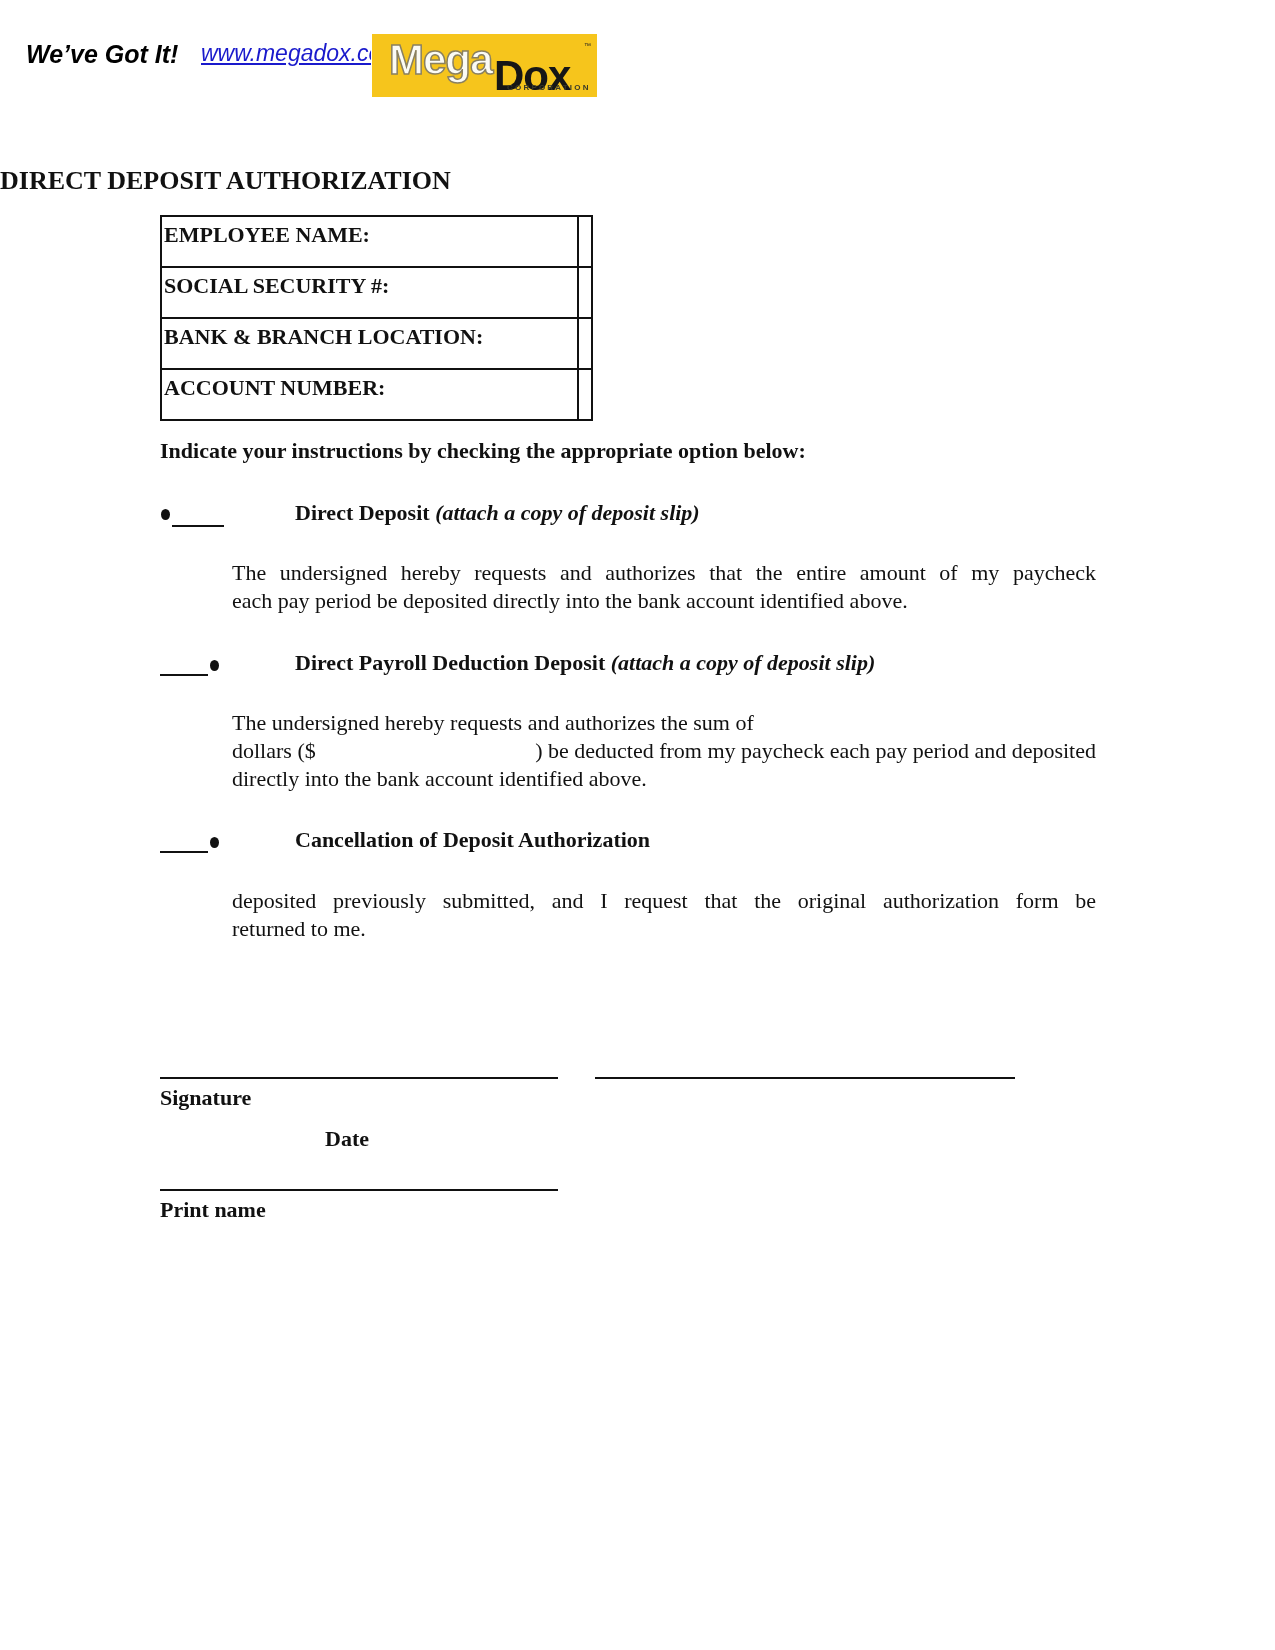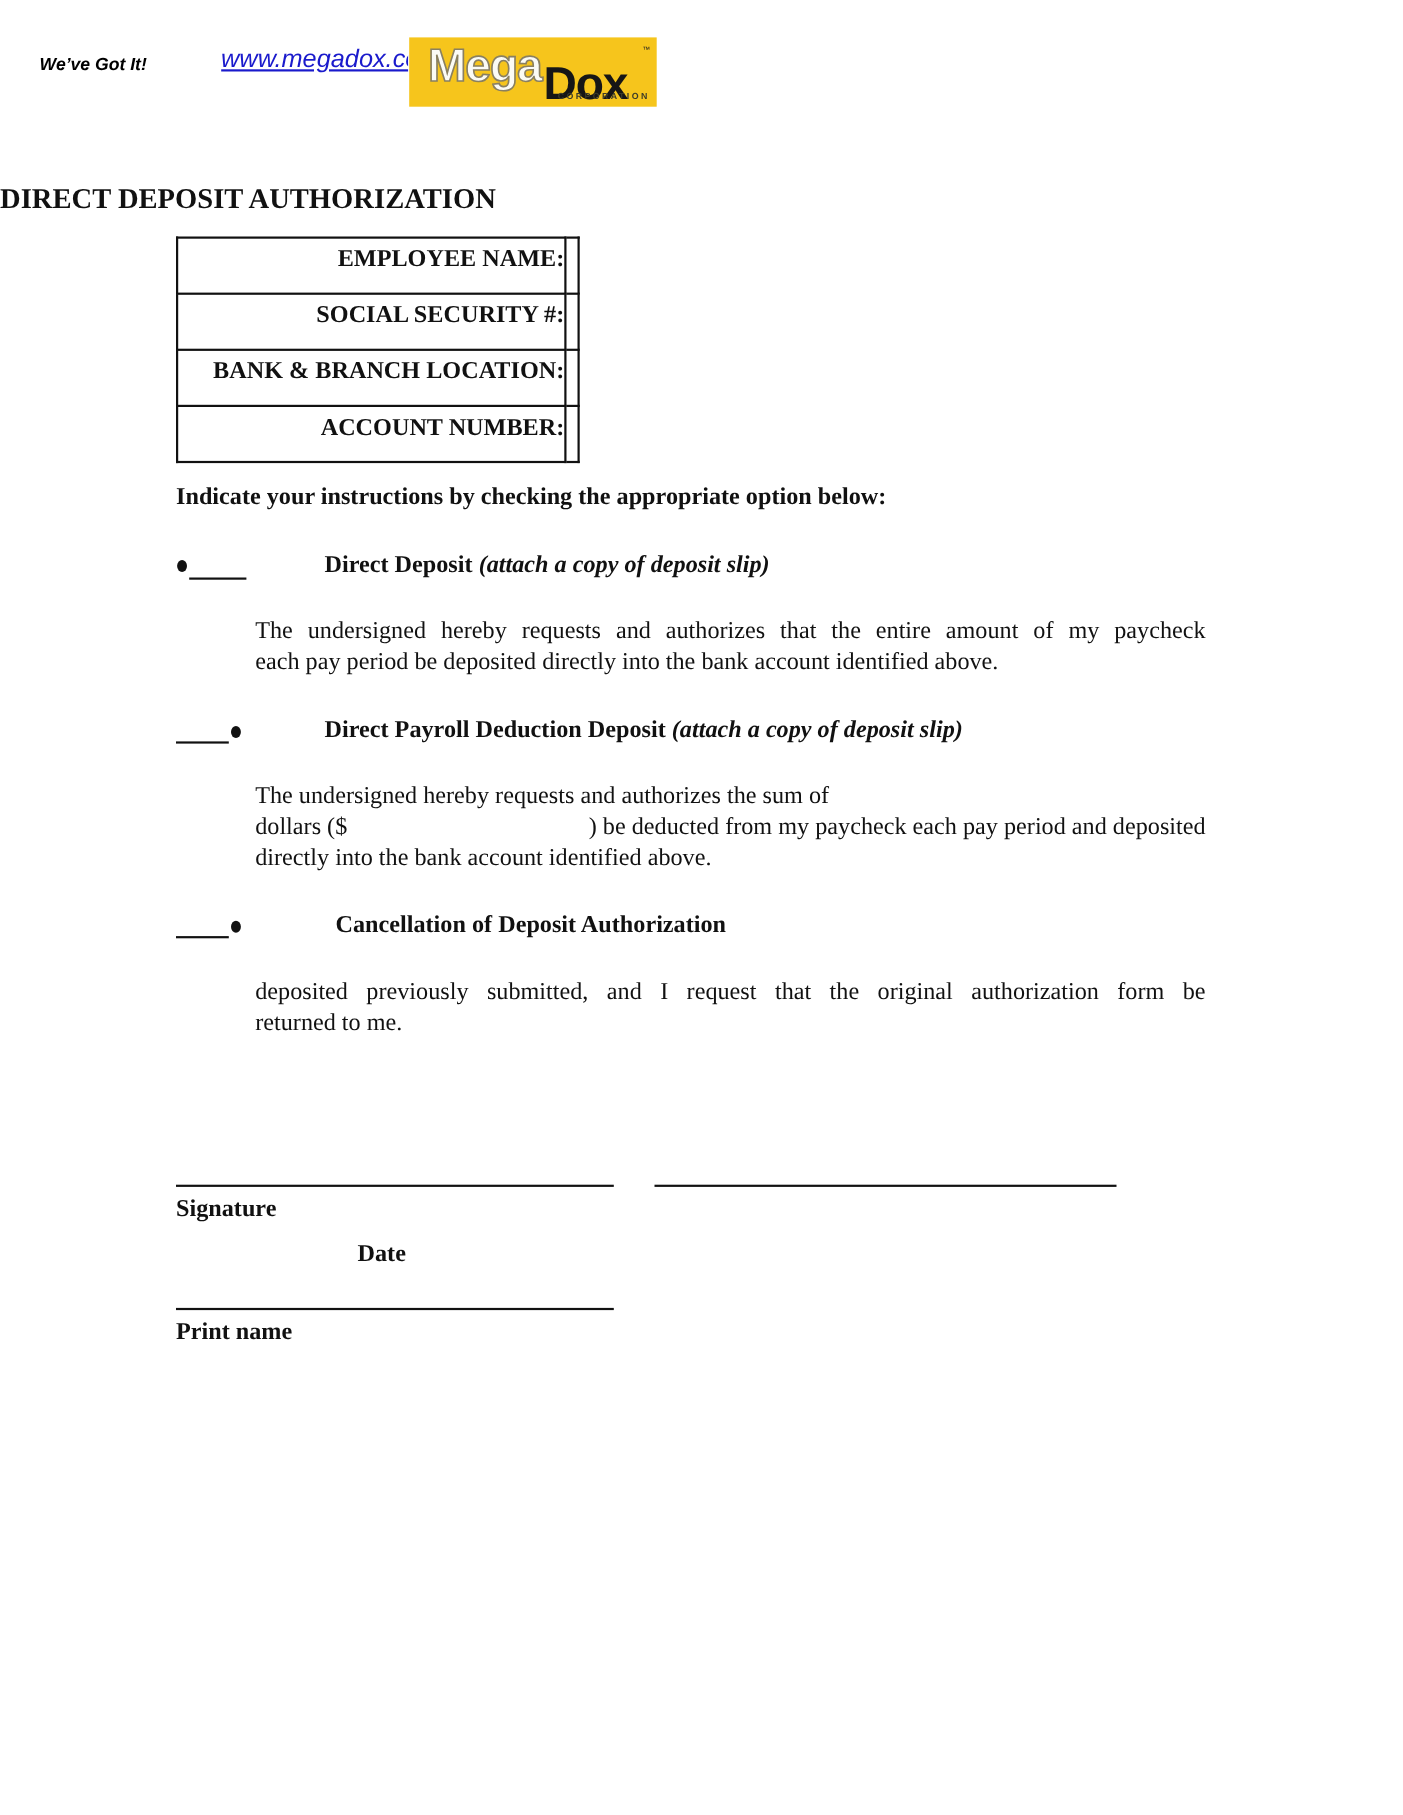--- a/index.html
+++ b/index.html
@@ -1,37 +1,37 @@
 <!DOCTYPE html>
 <html><head>
 <meta charset="utf-8">
 <style>
   html, body { margin: 0; padding: 0; background: #ffffff; }
   body { width: 1275px; height: 1650px; position: relative; overflow: hidden;
          font-family: "Liberation Serif", "DejaVu Serif", serif; color: #111; }
   .abs { position: absolute; white-space: nowrap; }
-  .tagline { left: 36px; top: 40px; font-family: "Liberation Sans", sans-serif;
-             font-weight: bold; font-style: italic; font-size: 16px; color: #000; margin-top: 11px; }
+  .tagline { left: 26px; top: 40px; font-family: "Liberation Sans", sans-serif;
+             font-weight: bold; font-style: italic; font-size: 25px; color: #000; }
   .link { left: 201px; top: 40px; font-family: "Liberation Sans", sans-serif;
           font-style: italic; font-size: 23px; color: #1a1acc; text-decoration: underline;
           width: 170px; overflow: hidden; }
   .logo { left: 372px; top: 34px; width: 225px; height: 63px; background: #f6c51c; overflow: hidden; }
   .logo-mega { position: absolute; left: 17px; top: 2px; font-family: "Liberation Sans", sans-serif;
                font-weight: bold; font-size: 42px; color: #fbfbf5; letter-spacing: -1px;
                -webkit-text-stroke: 1.5px #8a8060; }
   .logo-dox { position: absolute; left: 122px; top: 18px; font-family: "Liberation Sans", sans-serif;
               font-weight: bold; font-size: 42px; color: #161616; letter-spacing: -1px; }
   .logo-tm { position: absolute; left: 212px; top: 8px; font-size: 7px; color: #222;
              font-family: "Liberation Sans", sans-serif; }
   .logo-corp { position: absolute; left: 135px; top: 49px; font-family: "Liberation Sans", sans-serif;
                font-size: 8px; letter-spacing: 2.2px; color: #3a3a2a; font-weight: bold; }
 
   .title { left: 0; width: 1256px; top: 166px; font-weight: bold; font-size: 26px; color: #111; }
 
-  .info-table { position: absolute; left: 160px; top: 215px; width: 367px; border-collapse: collapse; text-align: right; }
+  .info-table { position: absolute; left: 160px; top: 215px; width: 433px; border-collapse: collapse; }
   .info-table td { border: 2px solid #111; height: 44px; padding: 0 0 0 2px; vertical-align: top; }
   .info-table td.label { width: 348px; font-weight: bold; font-size: 22px; padding-top: 5px; }
   .info-table td.val { width: 10px; padding: 0; }
 
   .body-text { font-size: 22px; font-weight: bold; }
   .para { position: absolute; left: 232px; width: 864px; font-size: 22px; line-height: 28px;
           text-align: justify; white-space: normal; }
   .blank { display: inline-block; border-bottom: 2px solid #111; height: 0; vertical-align: baseline; }
   .bullet { display: inline-block; width: 9px; height: 11px; background: #111; border-radius: 50%; vertical-align: 2px; }
   .line { position: absolute; height: 0; border-top: 2px solid #111; }
@@ -101,21 +101,21 @@
     <span style="position:absolute; left:96px; width:140px; height:26px;"></span>
     <span style="position:absolute; right:0;">) be deducted from my paycheck each pay period and deposited</span>
   </div>
   <div>directly into the bank account identified above.</div>
 </div>
 
 <div class="abs" style="left:160px; top:829px; width:64px; height:24px;">
   <span class="blank" style="position:absolute; left:0; top:22px; width:48px;"></span>
   <span class="bullet" style="position:absolute; left:50px; top:8px;"></span>
 </div>
-<div class="abs body-text" style="left:305px; top:827px;">
+<div class="abs body-text" style="left:295px; top:827px;">
   <span>Cancellation of Deposit Authorization</span>
 </div>
 <div class="para" style="top:887px;">
   <div style="text-align-last: justify;">deposited previously submitted, and I request that the original authorization form be</div>
   <div>returned to me.</div>
 </div>
 
 <div class="line" style="left:160px; top:1077px; width:398px;"></div>
 <div class="line" style="left:595px; top:1077px; width:420px;"></div>
 <div class="abs body-text" style="left:160px; top:1085px;">Signature</div>

